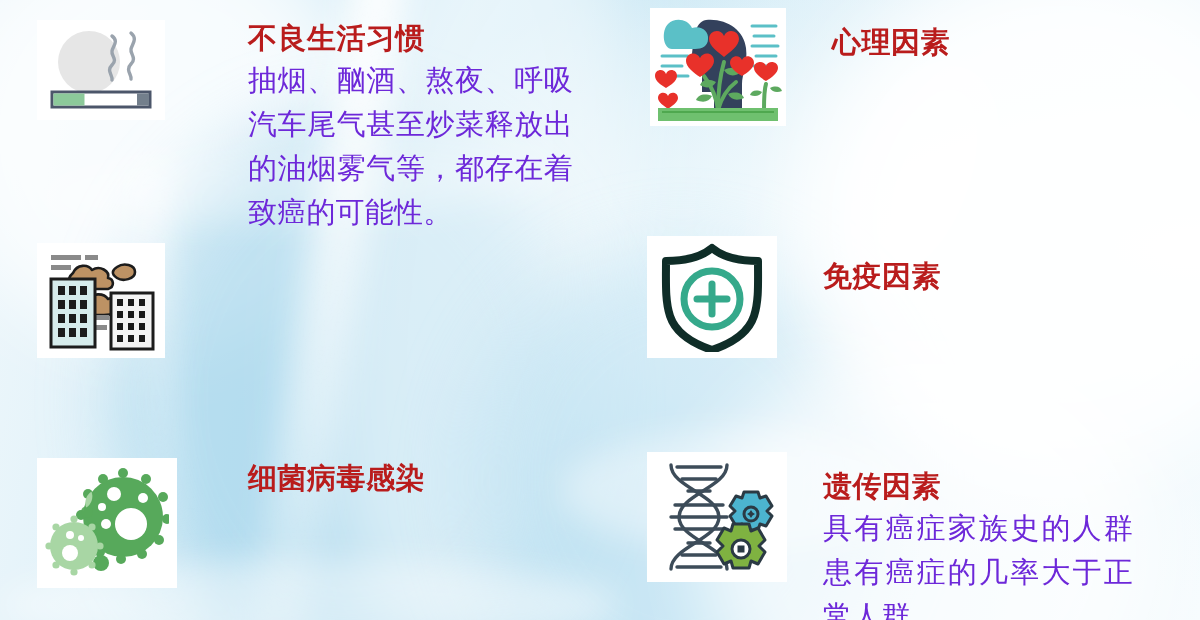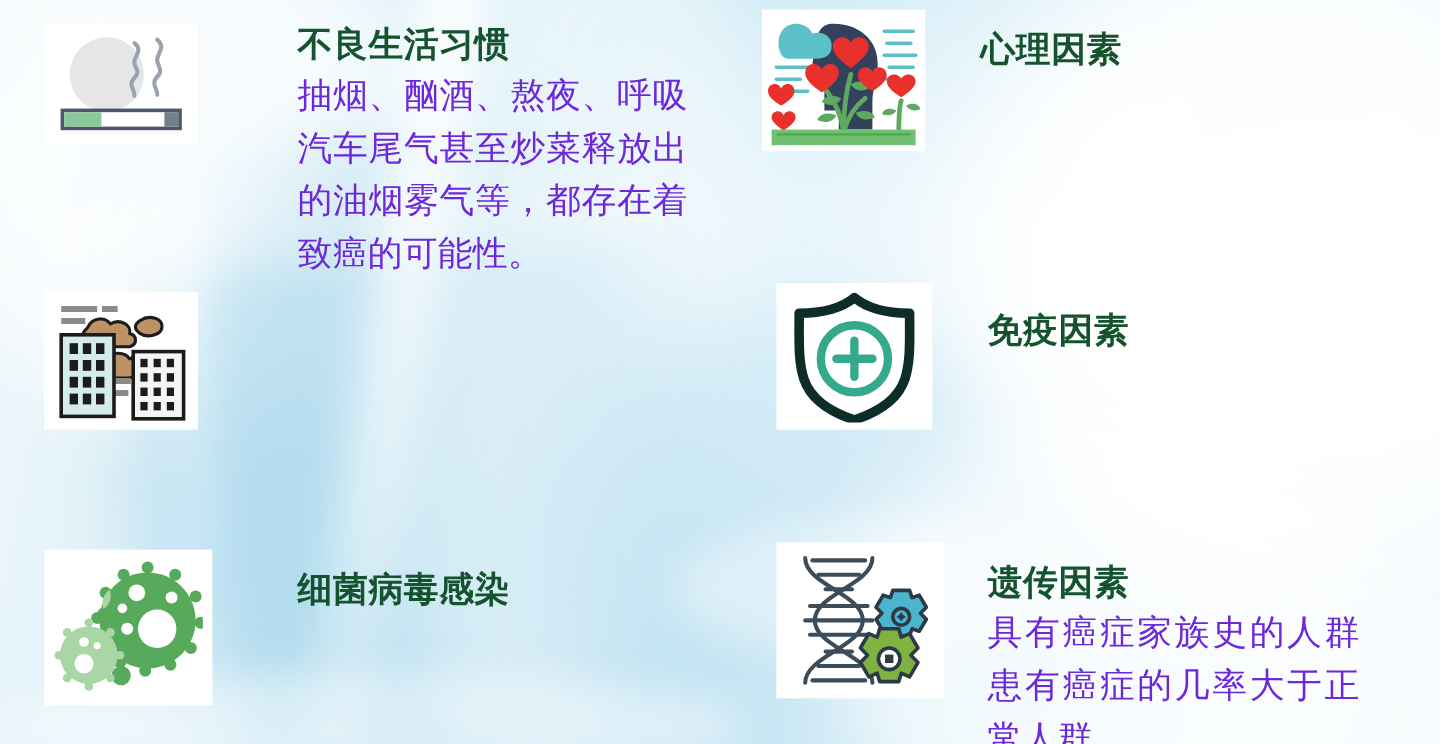--- a/index.html
+++ b/index.html
@@ -33,54 +33,54 @@
 
   
   .grid{position:absolute;inset:0;}
   .card{position:absolute;display:flex;align-items:flex-start;}
   .icon-box{
     background:#ffffff;display:flex;align-items:center;justify-content:center;
     flex:none;
   }
   .txt{display:flex;flex-direction:column;}
   .ttl{
-    color:#14532d;font-weight:bold;font-size:29px;line-height:40px;
+    color:#b91c1c;font-weight:bold;font-size:29px;line-height:40px;
     letter-spacing:.5px;white-space:nowrap;
   }
   .body{
     color:#6d28d9;font-size:29px;line-height:44px;letter-spacing:.2px;
     text-align:justify;text-justify:inter-character;text-align-last:left;
   }
 
   
   .c1{left:37px;top:20px;}
   .c2{left:37px;top:243px;}
   .c3{left:37px;top:458px;}
   
-  .c4{left:635px;top:8px;justify-content:center;}
+  .c4{left:650px;top:8px;justify-content:center;}
   .c5{left:647px;top:236px;}
   .c6{left:647px;top:452px;}
 
   .c1 .icon-box{width:128px;height:100px;}
   .c2 .icon-box{width:128px;height:115px;}
   .c3 .icon-box{width:140px;height:130px;}
   .c4 .icon-box{width:136px;height:118px;}
   .c5 .icon-box{width:130px;height:122px;}
   .c6 .icon-box{width:140px;height:130px;}
 
   .c1 .txt,.c2 .txt,.c3 .txt{margin-left:83px;width:325px;}
   .c3 .txt{margin-left:71px;}
   .c4 .txt,.c5 .txt,.c6 .txt{margin-left:46px;width:310px;}
   .c6 .txt{margin-left:36px;}
   .c1 .txt{margin-top:-2px;}
   .c4 .txt{margin-top:14px;}
   .c5 .txt{margin-top:20px;}
   .c6 .txt{margin-top:14px;}
   .c2 .txt{margin-top:4px;}
-  .c3 .txt{margin-top:14px;}
+  .c3 .txt{}
 </style>
 </head>
 <body>
 
 <div class="bg">
   <div class="bg-base"></div>
   <div class="blob b1"></div>
     <div class="blob b2"></div>
     <div class="blob b3"></div>
   <div class="blob b4"></div>

